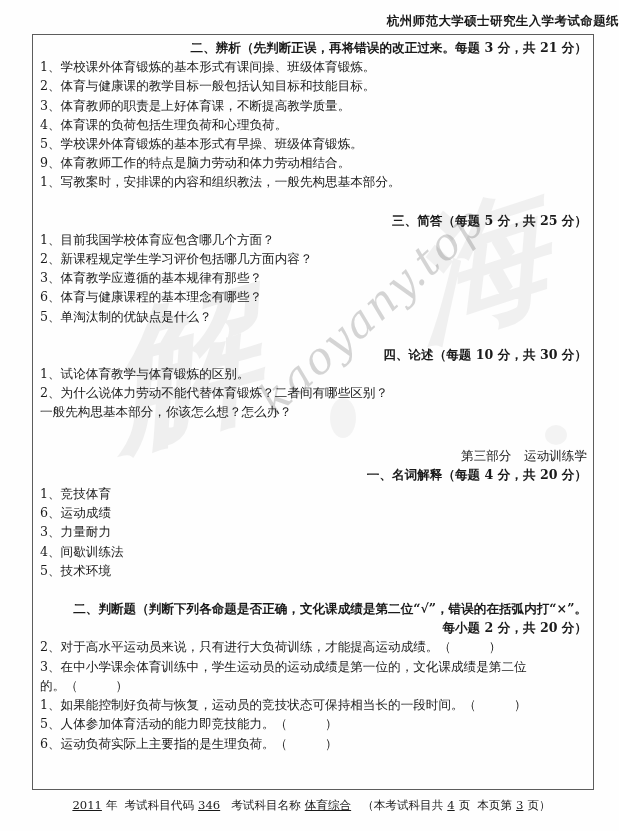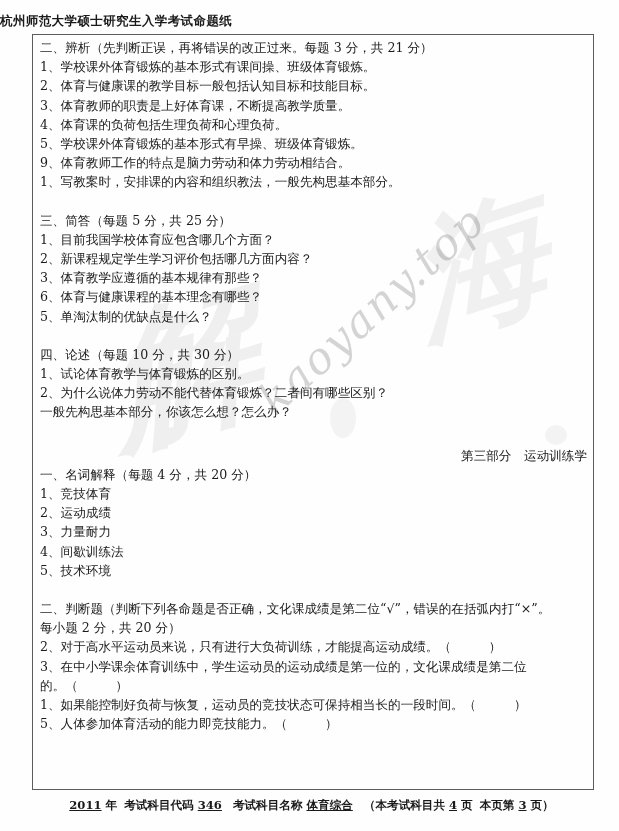--- a/index.html
+++ b/index.html
@@ -83,21 +83,21 @@
     background: #000;
     opacity: 0.045;
   }
 
   
   .doc-title {
     position: absolute;
     left: 0;
     right: 0;
     top: 13px;
-    text-align: left;
+    text-align: right;
     font-size: 12.5px;
     font-weight: bold;
     letter-spacing: 0.4px;
     z-index: 3;
     font-family: "DejaVu Sans", "Liberation Sans", sans-serif;
   }
 
   
   .sheet {
     position: absolute;
@@ -116,21 +116,22 @@
   }
 
   
   .ln {
     font-size: 12.6px;
     line-height: 19.2px;
     white-space: pre-wrap;
     letter-spacing: 0px;
   }
   .ln.bold {
-    font-weight: normal;
+    font-weight: bold;
+    text-align: right;
   }
   .ln.center {
     text-align: right;
   }
   .ln.hang {
     
   }
   .gap {
     height: 19px;
   }
@@ -141,21 +142,20 @@
   
   .footer {
     position: absolute;
     left: 0;
     right: 0;
     top: 798px;
     text-align: center;
     font-size: 11.6px;
     z-index: 3;
     white-space: nowrap;
-    font-weight: bold;
   }
   .footer .u {
     text-decoration: underline;
     padding: 0 4px;
   }
   .footer .sp {
     display: inline-block;
     width: 7px;
   }
 </style>
@@ -201,34 +201,35 @@
       <div class="ln">1、试论体育教学与体育锻炼的区别。</div>
       <div class="ln">2、为什么说体力劳动不能代替体育锻炼？二者间有哪些区别？</div>
       <div class="ln hang">一般先构思基本部分，你该怎么想？怎么办？</div>
 
       <div class="gap-lg"></div>
 
       <div class="ln center">第三部分　运动训练学</div>
 
       <div class="ln bold">一、名词解释（每题 4 分，共 20 分）</div>
       <div class="ln">1、竞技体育</div>
-      <div class="ln">2、运动成绩</div>
+      <div class="ln">6、运动成绩</div>
       <div class="ln">3、力量耐力</div>
       <div class="ln">4、间歇训练法</div>
       <div class="ln">5、技术环境</div>
 
       <div class="gap"></div>
 
       <div class="ln bold">二、判断题（判断下列各命题是否正确，文化课成绩是第二位“√”，错误的在括弧内打“×”。</div>
       <div class="ln bold">每小题 2 分，共 20 分）</div>
       <div class="ln">2、对于高水平运动员来说，只有进行大负荷训练，才能提高运动成绩。（　　　）</div>
       <div class="ln">3、在中小学课余体育训练中，学生运动员的运动成绩是第一位的，文化课成绩是第二位</div>
       <div class="ln hang">的。（　　　）</div>
       <div class="ln">1、如果能控制好负荷与恢复，运动员的竞技状态可保持相当长的一段时间。（　　　）</div>
       <div class="ln">5、人体参加体育活动的能力即竞技能力。（　　　）</div>
+      <div class="ln">6、运动负荷实际上主要指的是生理负荷。（　　　）</div>
 
     </div>
   </div>
 
   <div class="footer">
     <span class="u">2011</span><span>年</span><span class="sp"></span><span>考试科目代码</span><span class="u">346</span><span class="sp"></span><span>考试科目名称</span><span class="u">体育综合</span><span class="sp"></span><span>（本考试科目共</span><span class="u">4</span><span>页</span><span class="sp"></span><span>本页第</span><span class="u">3</span><span>页）</span>
   </div>
 
 </div>
 

